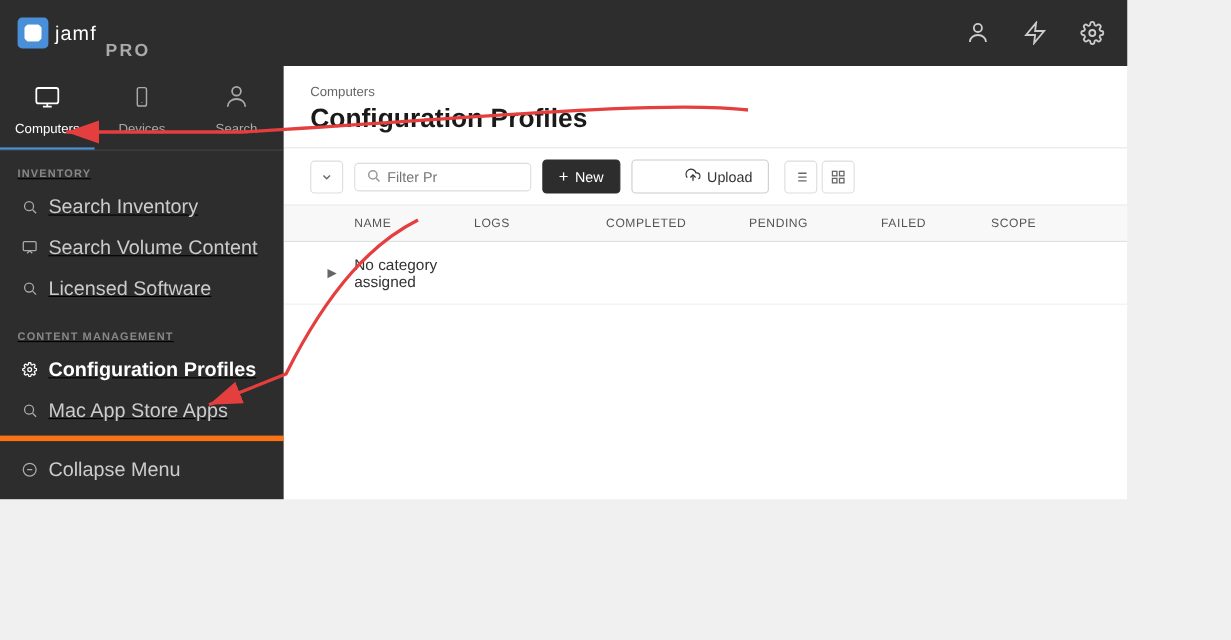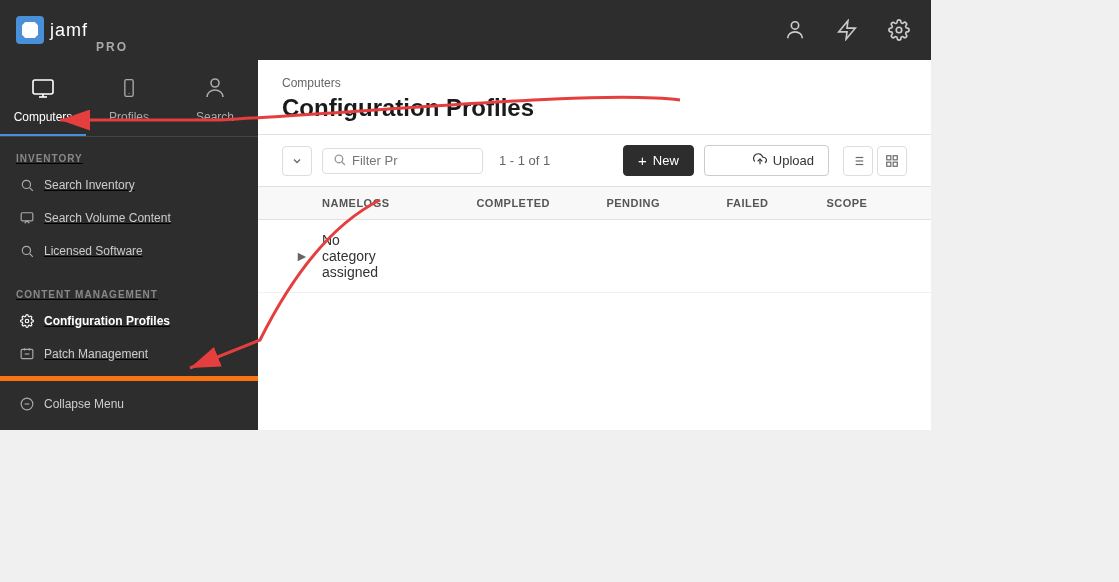--- a/index.html
+++ b/index.html
@@ -13,21 +13,21 @@
       align-items: center;
       justify-content: space-between;
       padding: 0 16px;
       flex-shrink: 0;
     }
     .top-nav-left { display: flex; align-items: center; gap: 8px; }
     .jamf-logo { display: flex; align-items: center; gap: 6px; }
     .jamf-icon { width: 28px; height: 28px; background: #4a90d9; border-radius: 4px; display: flex; align-items: center; justify-content: center; }
     .jamf-icon-inner { width: 16px; height: 16px; background: white; clip-path: polygon(20% 0%, 80% 0%, 100% 20%, 100% 80%, 80% 100%, 20% 100%, 0% 80%, 0% 20%); }
     .jamf-text { color: white; font-size: 18px; font-weight: 300; letter-spacing: 1px; }
-    .jamf-pro { color: #aaa; font-size: 12px; font-weight: 600; letter-spacing: 2px; margin-left: 2px; margin-top: 34px; }
+    .jamf-pro { color: #aaa; font-size: 16px; font-weight: 600; letter-spacing: 2px; margin-left: 2px; margin-top: 34px; }
     .top-nav-right { display: flex; align-items: center; gap: 20px; }
     .nav-icon-btn { background: none; border: none; cursor: pointer; color: #ccc; font-size: 20px; display: flex; align-items: center; justify-content: center; width: 32px; height: 32px; }
 
     
     .main-layout { display: flex; flex: 1; overflow: hidden; }
 
     
     .sidebar {
       width: 258px;
       background: #2d2d2d;
@@ -64,25 +64,25 @@
     .sidebar-section-label {
       color: #888;
       font-size: 10px;
       font-weight: 600;
       letter-spacing: 1px;
       padding: 0 16px 6px;
       text-transform: uppercase;
     }
     .sidebar-item {
       display: flex;
-      align-items: flex-start;
+      align-items: flex-end;
       gap: 10px;
       padding: 8px 16px;
       color: #ccc;
-      font-size: 12px;
+      font-size: 18px;
       cursor: pointer;
       border-radius: 4px;
       margin: 0 4px;
     }
     .sidebar-item.active { color: white; font-weight: 600; }
     .sidebar-item-icon { font-size: 15px; color: #aaa; flex-shrink: 0; }
     .sidebar-item.active .sidebar-item-icon { color: white; }
 
     .sidebar-bottom {
       margin-top: auto;
@@ -205,21 +205,21 @@
       display: grid;
       grid-template-columns: 40px 1fr 120px 130px 120px 100px 100px;
       padding: 10px 24px;
       background: #f8f8f8;
       border-bottom: 1px solid #e0e0e0;
       position: sticky;
       top: 0;
     }
     .table-header-cell {
       font-size: 11px;
-      font-weight: 700;
+      font-weight: 400;
       color: #555;
       letter-spacing: 0.5px;
       text-transform: uppercase;
     }
     .table-row {
       display: grid;
       grid-template-columns: 40px 1fr 120px 130px 120px 100px 100px;
       padding: 12px 24px;
       border-bottom: 1px solid #f0f0f0;
       align-items: center;
@@ -239,21 +239,21 @@
       top: 0; left: 0;
       width: 1119px;
       height: 582px;
       pointer-events: none;
       z-index: 100;
     }
   </style>
 </head>
 <body>
 
-<div style="position:relative; width:931px; height:582px; overflow:hidden;">
+<div style="position:relative; width:1025px; height:582px; overflow:hidden;">
 
   <div class="top-nav">
     <div class="top-nav-left">
       <div class="jamf-logo">
         <div class="jamf-icon">
           <div class="jamf-icon-inner"></div>
         </div>
         <span class="jamf-text">jamf</span>
         <span class="jamf-pro">PRO</span>
       </div>
@@ -294,21 +294,21 @@
           </span>
           <span>Computers</span>
         </div>
         <div class="nav-tab">
           <span class="nav-tab-icon">
             <svg width="20" height="24" viewBox="0 0 24 24" fill="none" stroke="currentColor" stroke-width="1.6">
                 <rect x="7" y="2" width="10" height="20" rx="2"></rect>
                 <line x1="12" y1="18" x2="12" y2="18.5" stroke-width="2"></line>
               </svg>
           </span>
-          <span>Profiles</span>
+          <span>Devices</span>
         </div>
         <div class="nav-tab">
           <span class="nav-tab-icon">
             <svg width="24" height="24" viewBox="0 0 24 24" fill="none" stroke="currentColor" stroke-width="1.6">
                 <circle cx="12" cy="7" r="4"></circle>
                 <path d="M4 21c0-4 3.6-7 8-7s8 3 8 7"></path>
               </svg>
           </span>
           <span>Search</span>
         </div>
@@ -352,27 +352,25 @@
             <svg width="14" height="14" viewBox="0 0 24 24" fill="none" stroke="currentColor" stroke-width="2">
                 <circle cx="12" cy="12" r="3"></circle>
                 <path d="M19.4 15a1.65 1.65 0 0 0 .33 1.82l.06.06a2 2 0 0 1-2.83 2.83l-.06-.06a1.65 1.65 0 0 0-1.82-.33 1.65 1.65 0 0 0-1 1.51V21a2 2 0 0 1-4 0v-.09A1.65 1.65 0 0 0 9 19.4a1.65 1.65 0 0 0-1.82.33l-.06.06a2 2 0 0 1-2.83-2.83l.06-.06A1.65 1.65 0 0 0 4.68 15a1.65 1.65 0 0 0-1.51-1H3a2 2 0 0 1 0-4h.09A1.65 1.65 0 0 0 4.6 9a1.65 1.65 0 0 0-.33-1.82l-.06-.06a2 2 0 0 1 2.83-2.83l.06.06A1.65 1.65 0 0 0 9 4.68a1.65 1.65 0 0 0 1-1.51V3a2 2 0 0 1 4 0v.09a1.65 1.65 0 0 0 1 1.51 1.65 1.65 0 0 0 1.82-.33l.06-.06a2 2 0 0 1 2.83 2.83l-.06.06A1.65 1.65 0 0 0 19.4 9a1.65 1.65 0 0 0 1.51 1H21a2 2 0 0 1 0 4h-.09a1.65 1.65 0 0 0-1.51 1z"></path>
               </svg>
           </span>
           <span>Configuration Profiles</span>
         </div>
         <div class="sidebar-item">
           <span class="sidebar-item-icon">
             <svg width="14" height="14" viewBox="0 0 24 24" fill="none" stroke="currentColor" stroke-width="2">
-                <rect x="2" y="4" width="20" height="16" rx="2"></rect>
-                <line x1="8" y1="2" x2="8" y2="6"></line>
-                <line x1="16" y1="2" x2="16" y2="6"></line>
-                <line x1="8" y1="12" x2="16" y2="12"></line>
-              </svg>
-          </span>
-          <span>Patch Management</span>
+                <circle cx="11" cy="11" r="7"></circle>
+                <line x1="16.5" y1="16.5" x2="22" y2="22"></line>
+              </svg>
+          </span>
+          <span>Mac App Store Apps</span>
         </div>
       </div>
 
       <div class="sidebar-bottom">
         <div class="sidebar-item">
           <span class="sidebar-item-icon">
             <svg width="14" height="14" viewBox="0 0 24 24" fill="none" stroke="currentColor" stroke-width="2">
                 <circle cx="12" cy="12" r="10"></circle>
                 <line x1="8" y1="12" x2="16" y2="12"></line>
               </svg>
@@ -397,21 +395,20 @@
         </button>
         <div class="filter-input-wrap">
           <span class="filter-icon">
             <svg width="13" height="13" viewBox="0 0 24 24" fill="none" stroke="#999" stroke-width="2.5">
                 <circle cx="11" cy="11" r="7"></circle>
                 <line x1="16.5" y1="16.5" x2="22" y2="22"></line>
               </svg>
           </span>
           <input type="text" placeholder="Filter Pr" style="">
         </div>
-        <span class="pagination-text">1 - 1 of 1</span>
 
         <button class="btn btn-primary">
           <span style="font-size:15px;">+</span>
           <span>New</span>
         </button>
         <button class="btn btn-secondary">
           <span>
             <svg width="14" height="14" viewBox="0 0 24 24" fill="none" stroke="currentColor" stroke-width="2">
                 <polyline points="16 16 12 12 8 16"></polyline>
                 <line x1="12" y1="12" x2="12" y2="21"></line>

